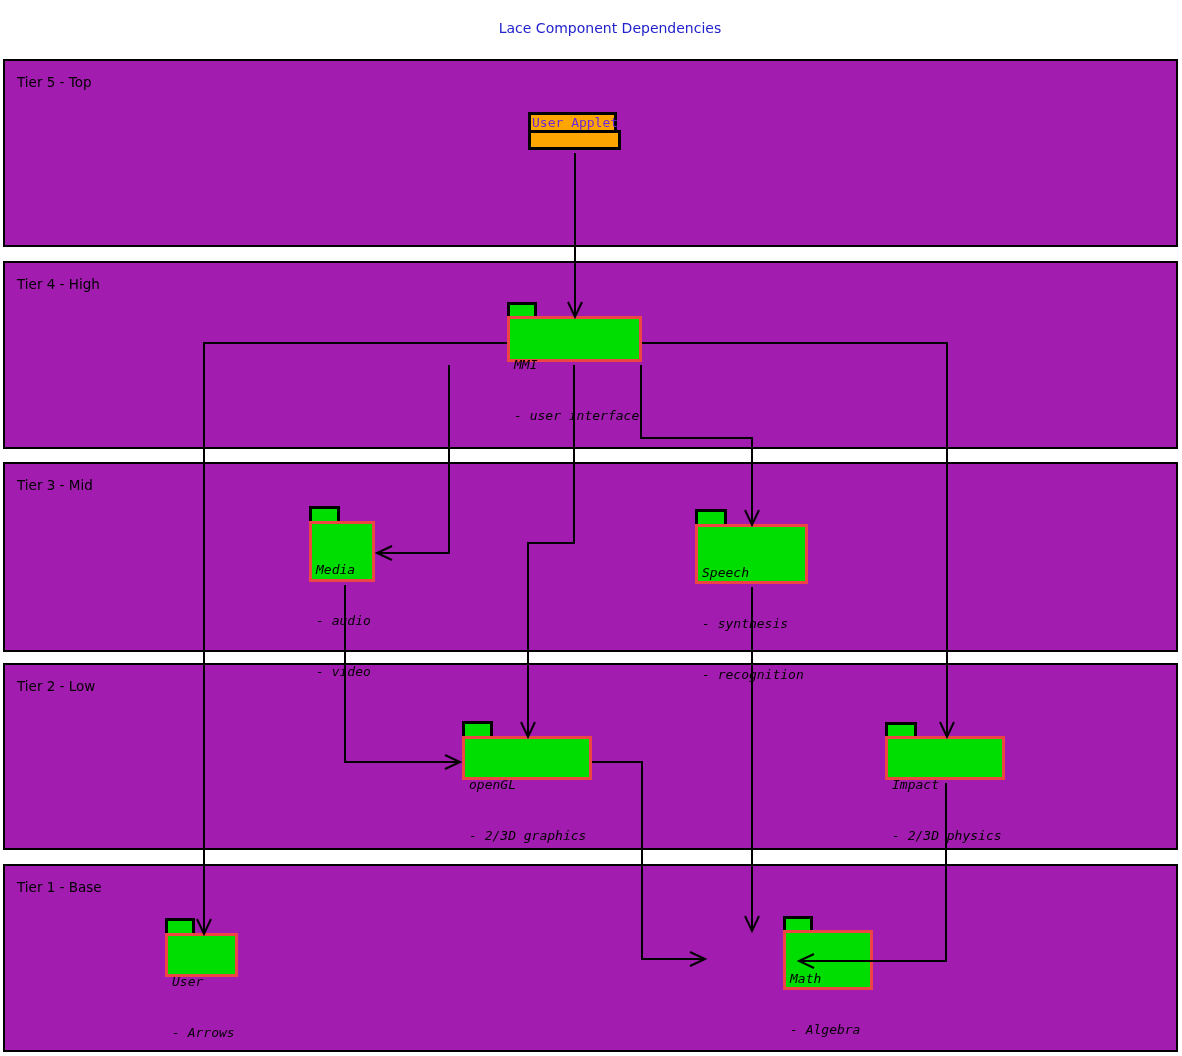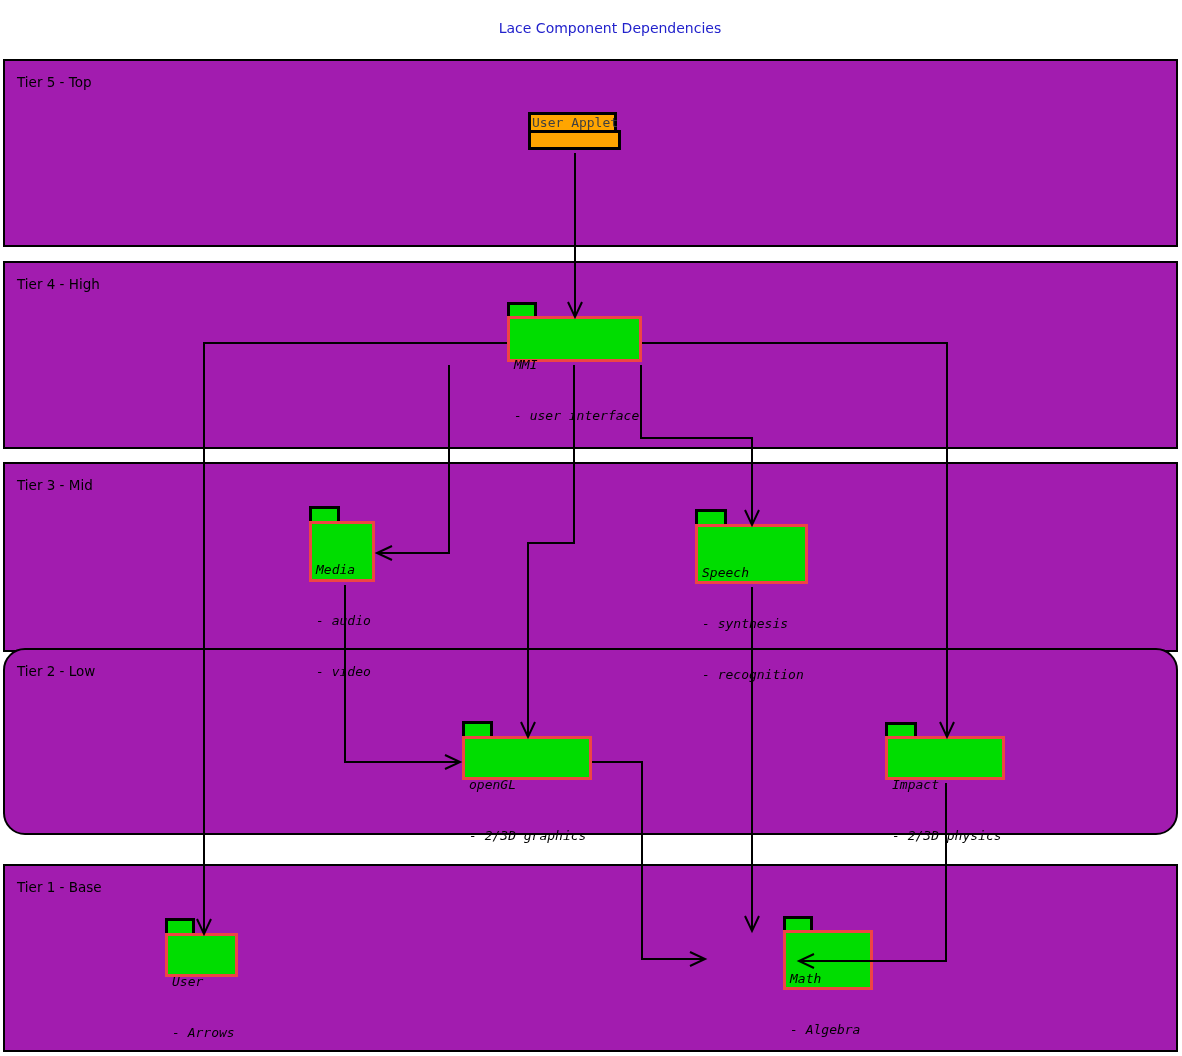--- a/index.html
+++ b/index.html
@@ -46,21 +46,21 @@
     font-family:"DejaVu Sans Mono", monospace;
     font-size:13px;line-height:17px;color:#000;
     white-space:pre;
     font-style:italic;
   }
   .ua-label{
     background:#FFA500;
     border:3px solid #000;
     box-sizing:border-box;
     font-family:"DejaVu Sans Mono", monospace;
-    font-size:13px;line-height:15px;color:#404040;
+    font-size:13px;line-height:15px;color:#6d28d9;
     padding-left:1px;white-space:pre;
   }
   .ua-body{
     background:#FFA500;
     border:3px solid #000;
     box-sizing:border-box;
     margin-top:-3px;
     position:relative;
   }
   #edge-layer{
@@ -80,21 +80,21 @@
 
   <div class="tier" style="top:59px;height:188px;">
     <span class="tier-label">Tier 5 - Top</span>
   </div>
   <div class="tier" style="top:261px;height:188px;">
     <span class="tier-label">Tier 4 - High</span>
   </div>
   <div class="tier" style="top:462px;height:190px;padding-left:36px;">
     <span class="tier-label">Tier 3 - Mid</span>
   </div>
-  <div class="tier" style="top:648px;height:187px;border-radius:22px;">
+  <div class="tier" style="top:663px;height:187px;">
     <span class="tier-label">Tier 2 - Low</span>
   </div>
   <div class="tier" style="top:864px;height:188px;">
     <span class="tier-label">Tier 1 - Base</span>
   </div>
 
   <div class="comp" style="left:528px;top:112px;">
     <div class="ua-label" style="width:89px;height:21px;">User Applet</div>
     <div class="ua-body" style="width:93px;height:20px;"></div>
   </div>

